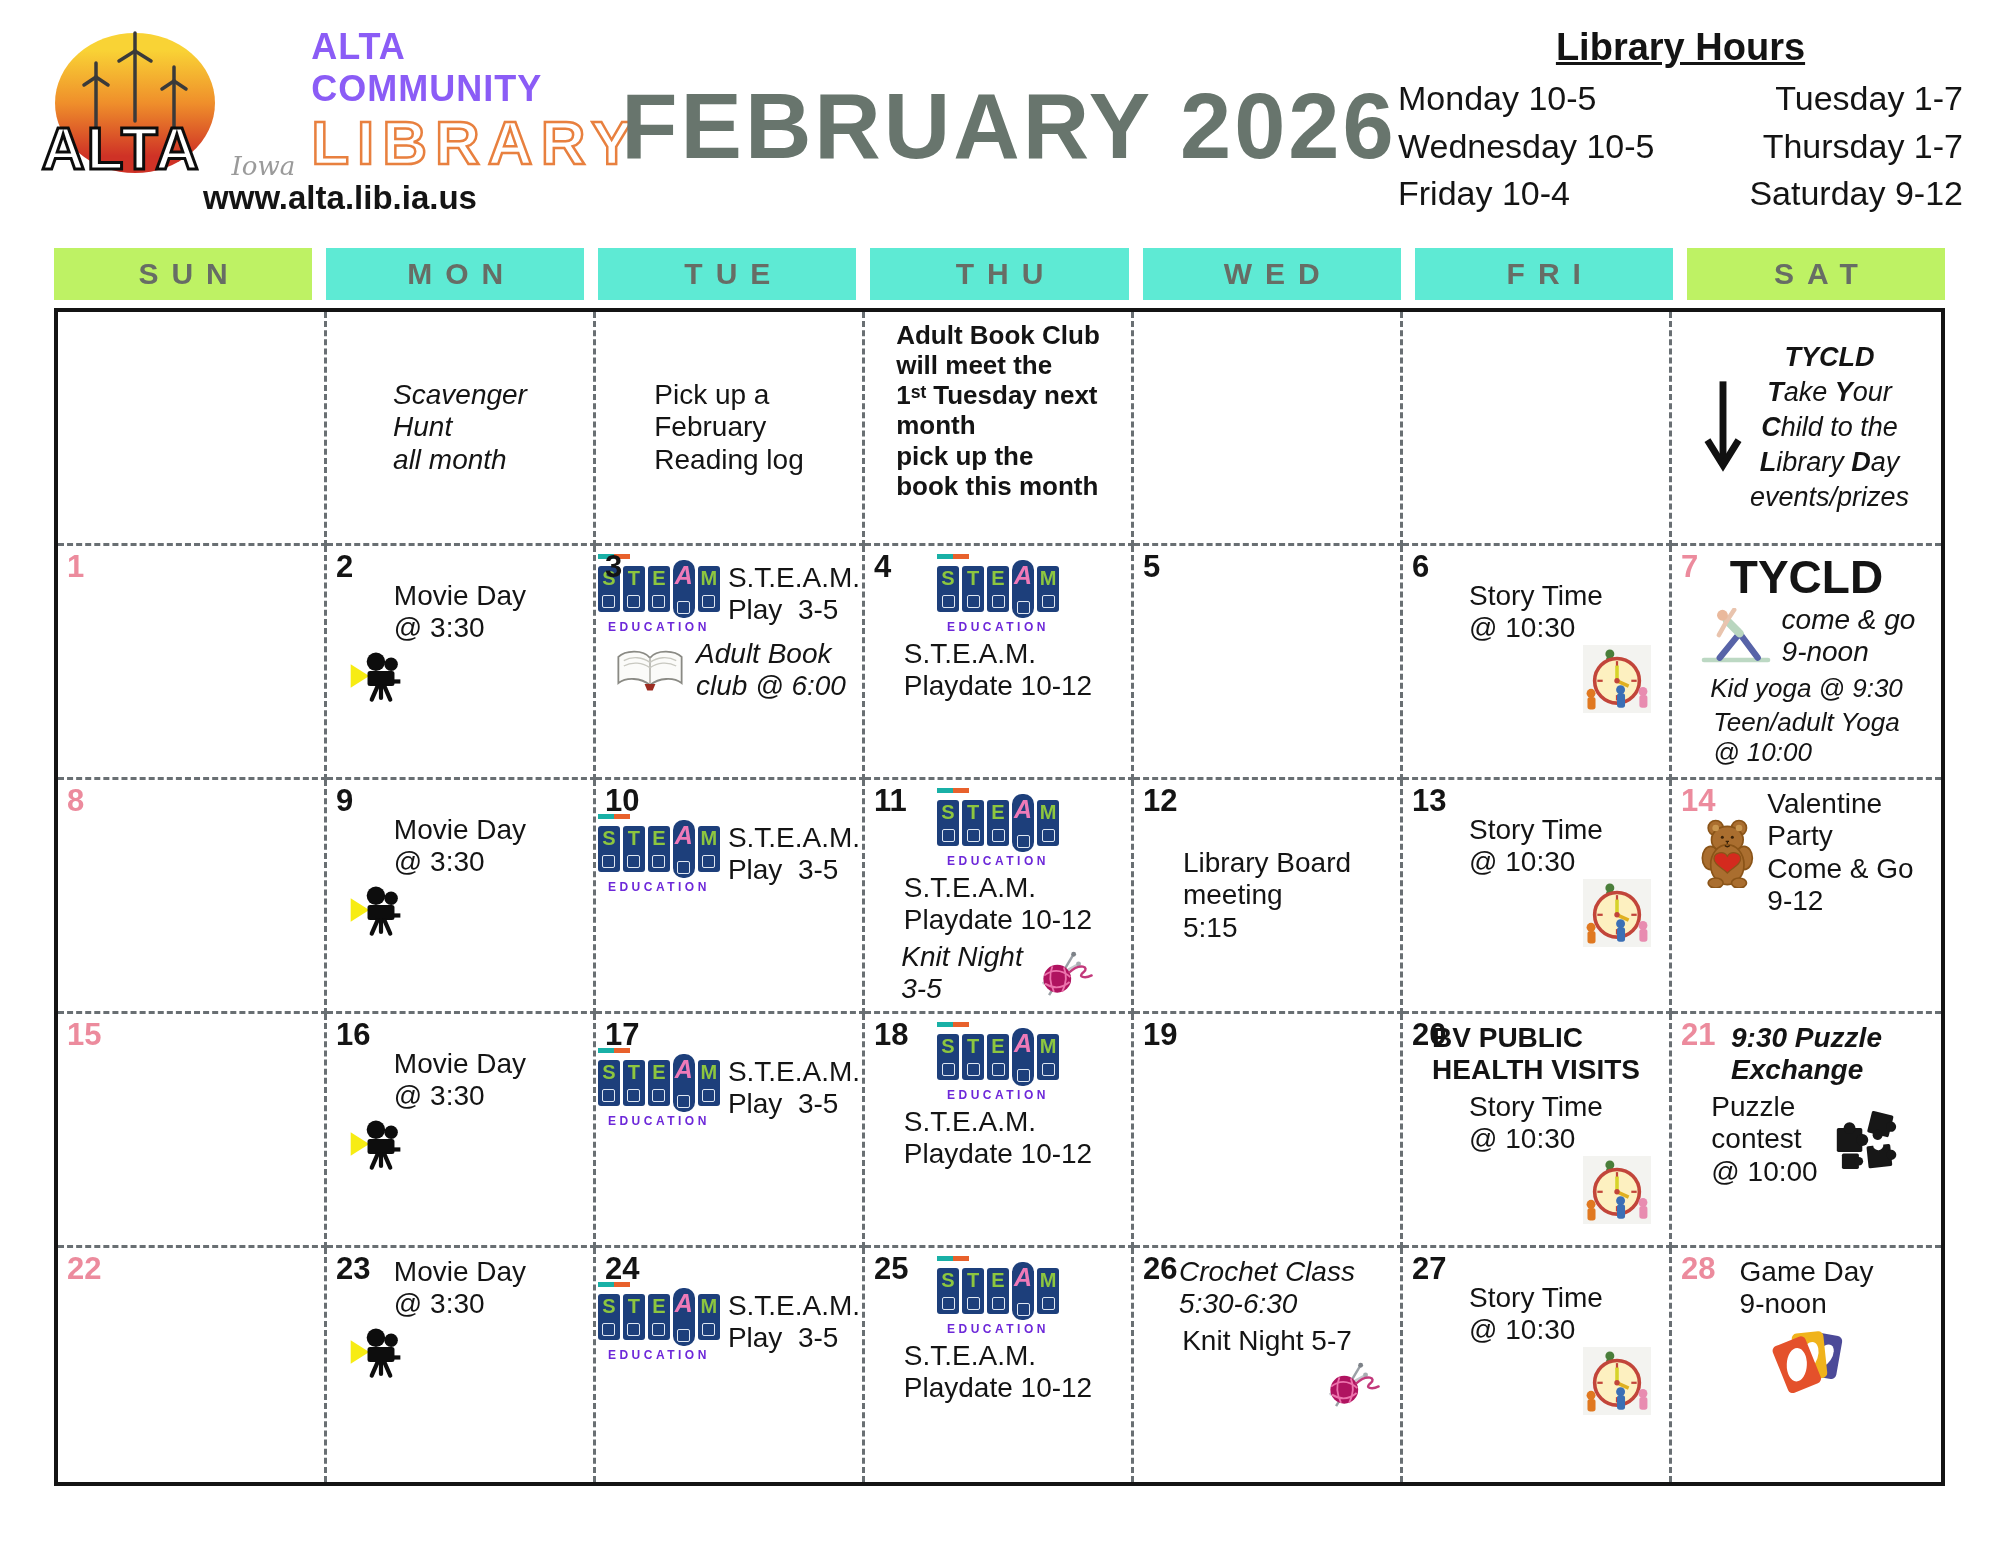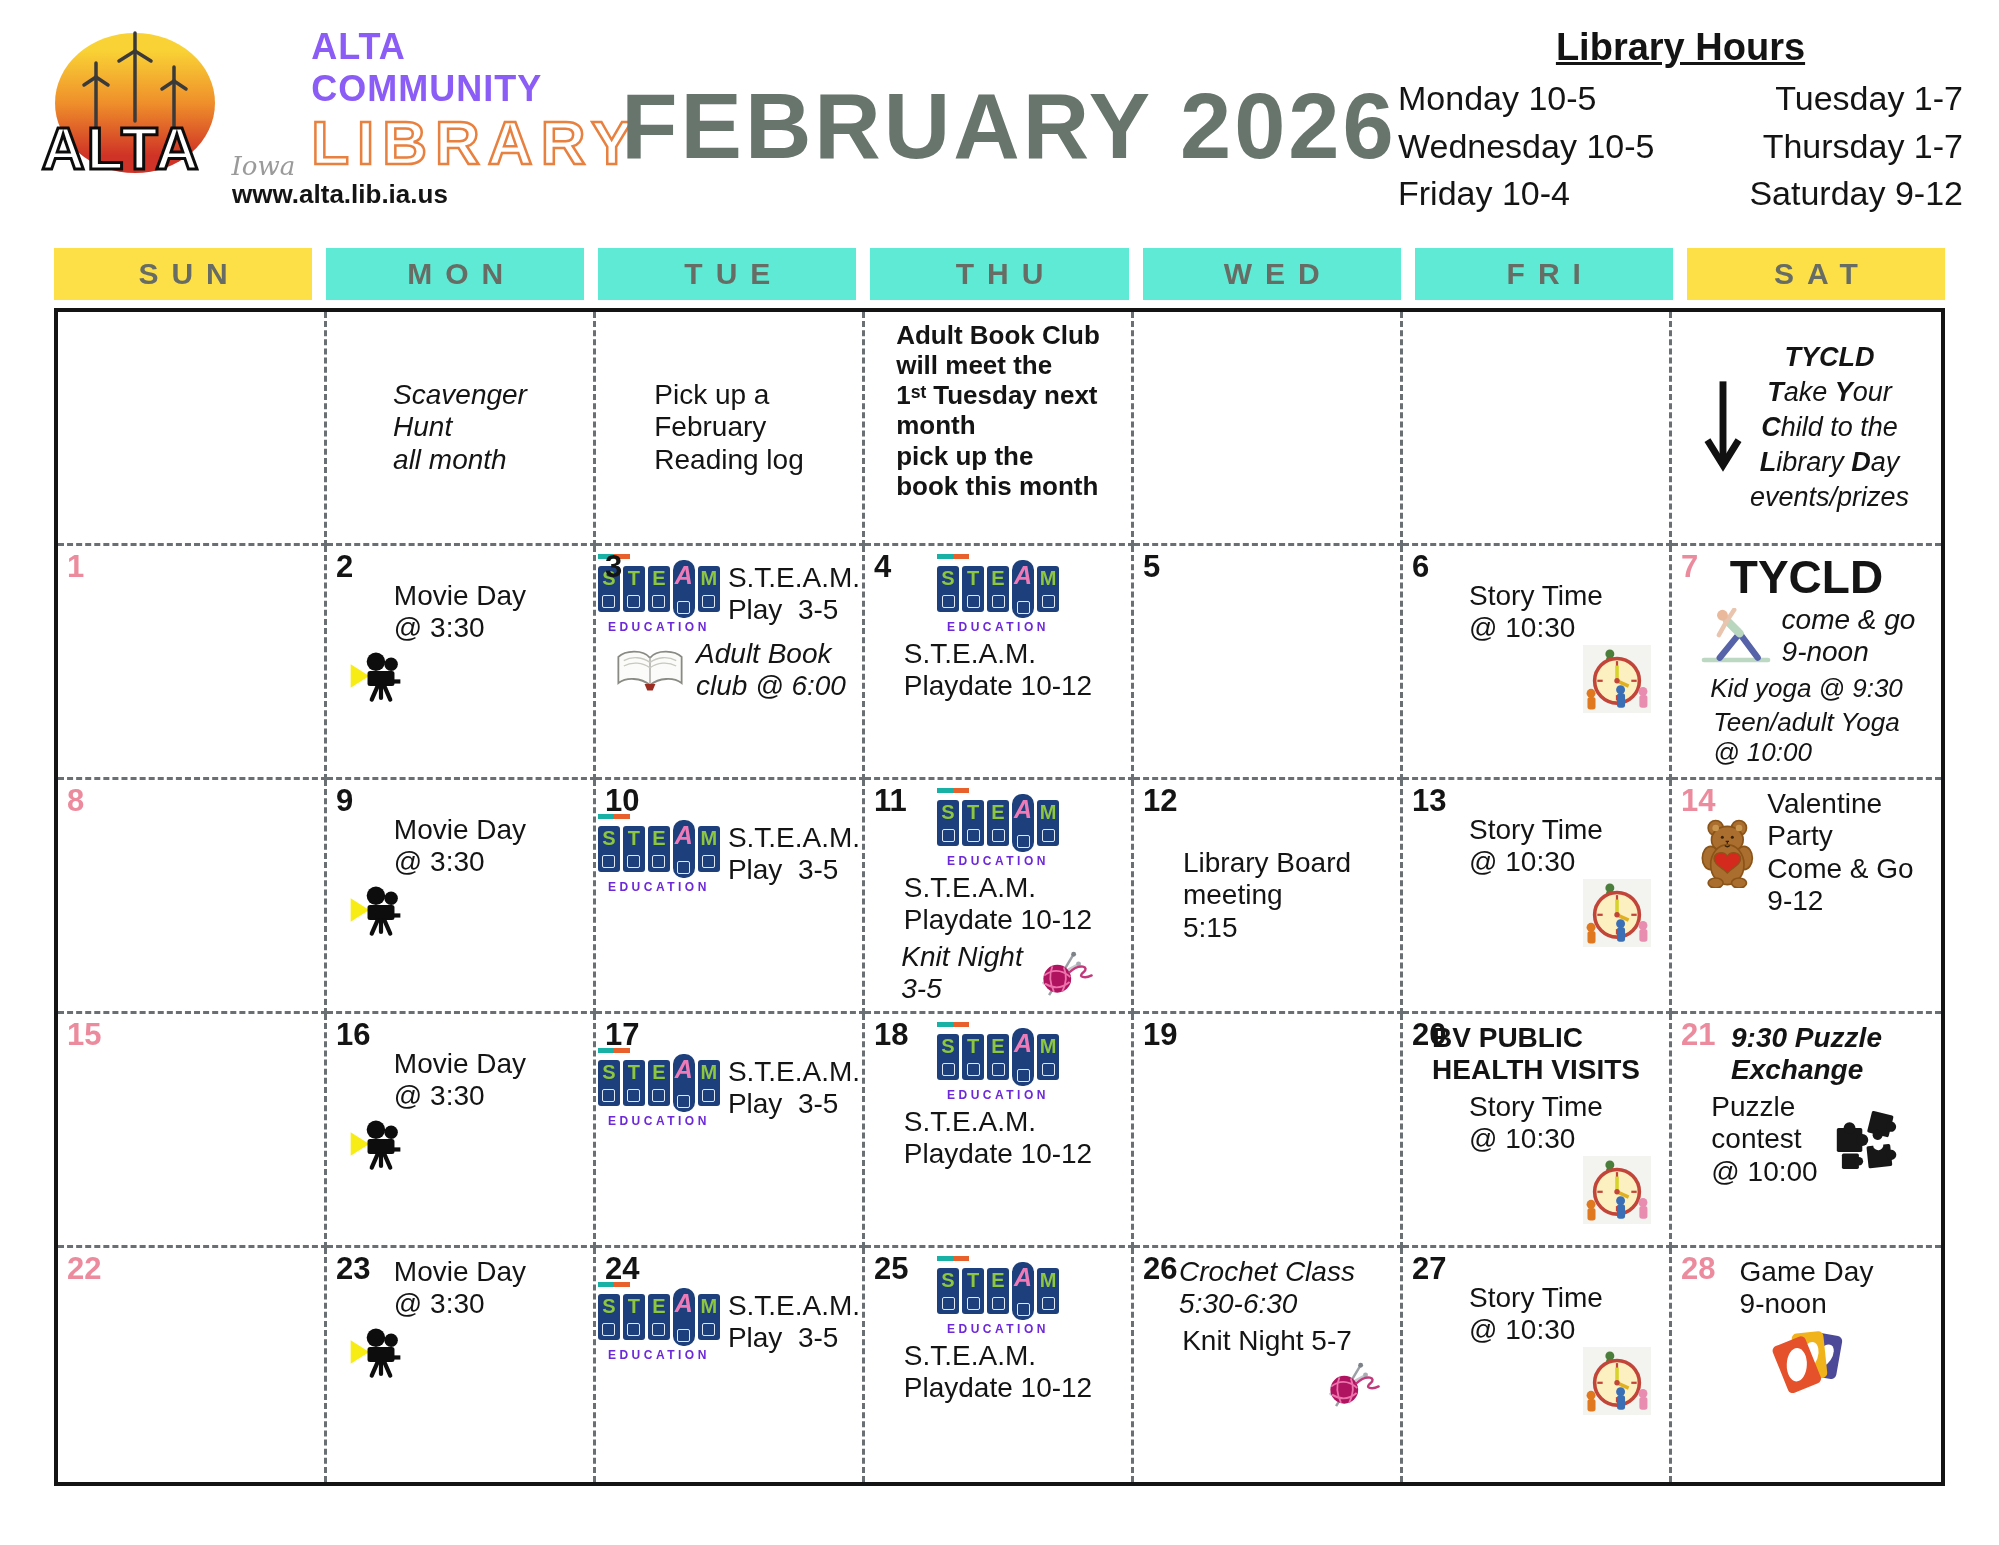--- a/index.html
+++ b/index.html
@@ -13,36 +13,36 @@
   .sun-wrap{position:relative;width:190px;height:150px;flex:none;}
   .alta-word{position:absolute;left:2px;bottom:-4px;font-size:60px;font-weight:900;color:#fff;
              -webkit-text-stroke:3px #0c0c0c;letter-spacing:2px;line-height:1;}
   .iowa-word{font-family:"DejaVu Serif",serif;font-style:italic;font-size:26px;color:#9a9a9a;
              margin:0 0 0 2px;transform:translateY(6px);}
   .org-names{margin-left:16px;text-align:left;padding-top:10px;}
   .org1{color:#8b5cf6;font-weight:800;font-size:36px;letter-spacing:1px;}
   .org2{font-size:62px;font-weight:900;color:#fff;-webkit-text-stroke:2.5px #e8803f;
         letter-spacing:8px;line-height:1.05;}
   .addr{font-size:27px;font-weight:700;margin-top:10px;}
-  .site{font-size:26px;font-weight:700;margin-top:4px;}
+  .site{font-size:33px;font-weight:700;margin-top:4px;}
 
   .title-block{flex:1;text-align:center;padding-top:58px;}
   .month-title{font-size:92px;font-weight:900;color:#68756d;letter-spacing:3px;}
 
   .hours-block{width:565px;flex:none;padding-top:10px;}
   .hours-title{text-align:center;font-size:38px;font-weight:800;text-decoration:underline;margin-bottom:6px;}
   .hours-grid{display:flex;justify-content:space-between;font-size:34px;line-height:1.4;}
   .hours-col-left{text-align:left;}
   .hours-col-right{text-align:right;}
 
   
   .day-row{margin:6px 54px 0;display:grid;grid-template-columns:repeat(7,1fr);gap:14px;}
   .dh{height:52px;display:flex;align-items:center;justify-content:center;
       font-size:30px;font-weight:800;color:#676d65;letter-spacing:13px;text-indent:13px;}
-  .dh.pink{background:#fde047;}
+  .dh.pink{background:#bef264;}
   .dh.mint{background:#5eead4;}
 
   
   .grid{margin:8px 54px 0;border:4px solid #141414;display:grid;
         grid-template-columns:repeat(7,1fr);grid-auto-rows:234px;background:#fff;}
   .cell{position:relative;border-right:3px dashed #696f73;border-bottom:3px dashed #696f73;
         box-sizing:border-box;padding:4px 6px;overflow:hidden;}
   .cell.last-col{border-right:none;}
   .cell.last-row{border-bottom:none;}
   .date{position:absolute;top:5px;left:9px;font-size:31px;font-weight:800;line-height:1;color:#141414;z-index:2;}

